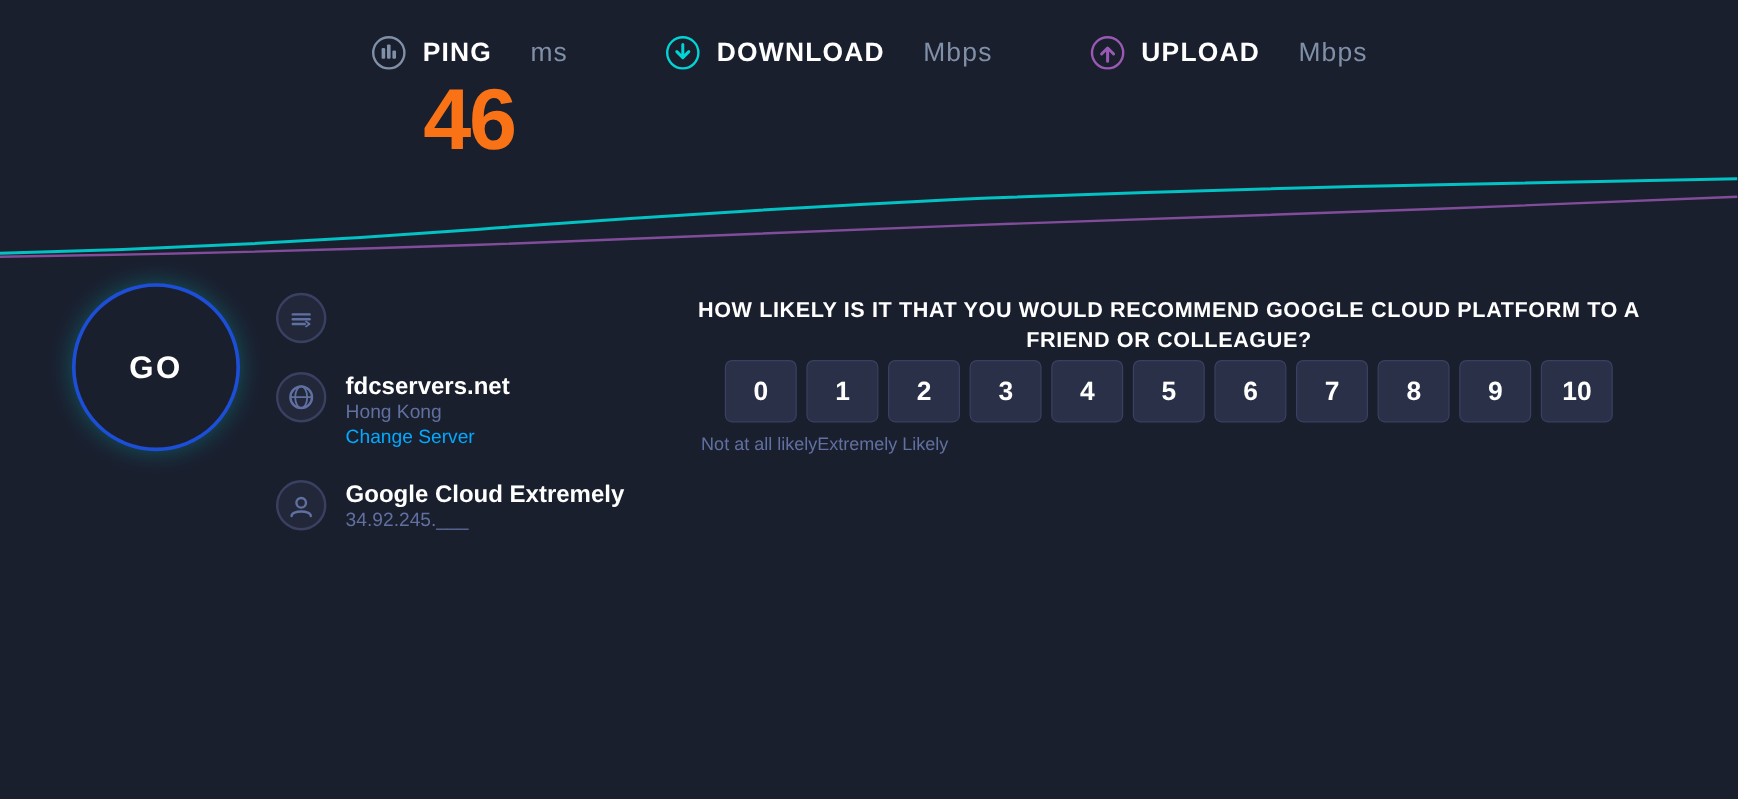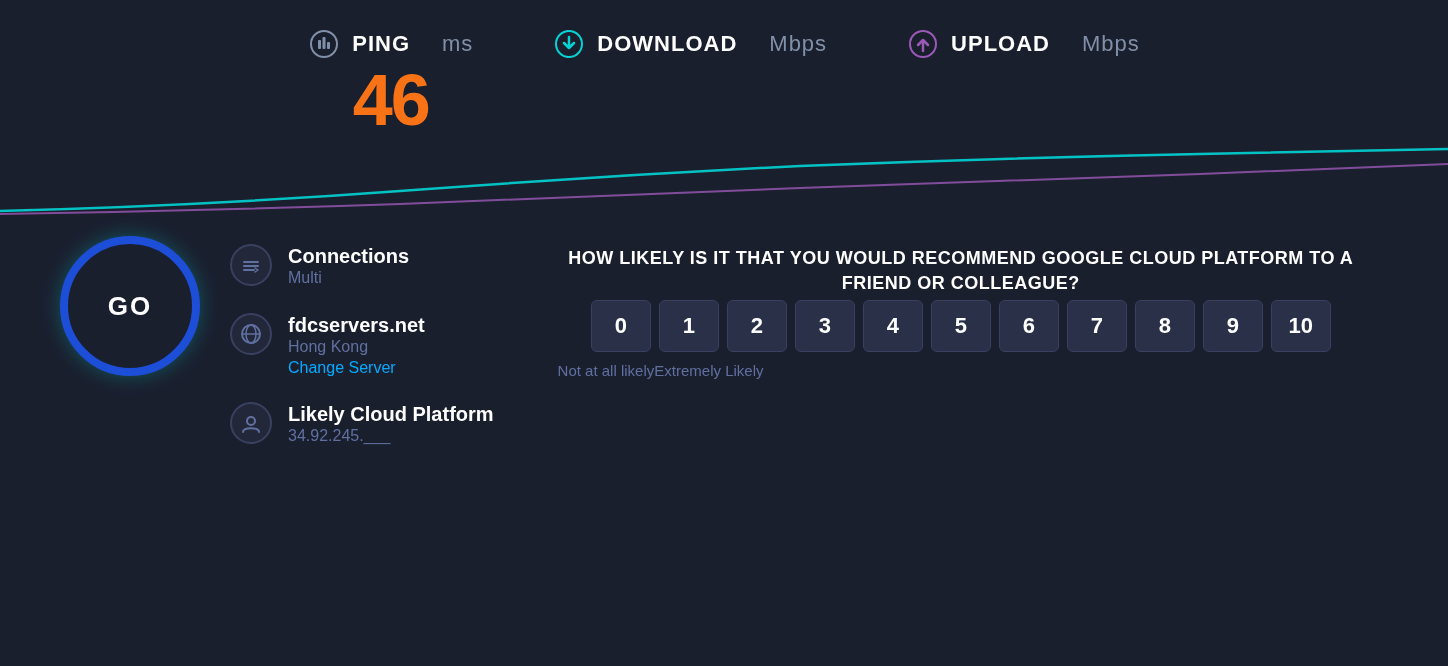--- a/index.html
+++ b/index.html
@@ -94,21 +94,21 @@
       display: flex;
       align-items: flex-start;
       gap: 30px;
       flex: 0 0 auto;
     }
 
     .go-button {
       width: 140px;
       height: 140px;
       border-radius: 50%;
-      border: 8px solid #1d4ed8;
+      border: 3px solid #1d4ed8;
       background: #1a1f2e;
       color: #ffffff;
       font-size: 26px;
       font-weight: 900;
       cursor: pointer;
       display: flex;
       align-items: center;
       justify-content: center;
       letter-spacing: 2px;
       flex-shrink: 0;
@@ -284,24 +284,20 @@
 
       <div class="info-row">
         <div class="info-icon">
           <svg width="22" height="22" viewBox="0 0 22 22" fill="none">
             <line x1="4" y1="8" x2="18" y2="8" stroke="#6070a0" stroke-width="2" stroke-linecap="round"></line>
             <line x1="4" y1="12" x2="18" y2="12" stroke="#6070a0" stroke-width="2" stroke-linecap="round"></line>
             <line x1="4" y1="16" x2="14" y2="16" stroke="#6070a0" stroke-width="2" stroke-linecap="round"></line>
             <polyline points="15,14 18,16 15,18" fill="none" stroke="#6070a0" stroke-width="1.5" stroke-linecap="round" stroke-linejoin="round"></polyline>
           </svg>
         </div>
-        <div class="info-content">
-          <span class="info-title">Connections</span>
-          <span class="info-subtitle">Multi</span>
-        </div>
       </div>
 
       <div class="info-row">
         <div class="info-icon">
           <svg width="22" height="22" viewBox="0 0 22 22" fill="none">
             <circle cx="11" cy="11" r="9" stroke="#6070a0" stroke-width="2"></circle>
             <ellipse cx="11" cy="11" rx="5" ry="9" stroke="#6070a0" stroke-width="1.5"></ellipse>
             <line x1="2" y1="11" x2="20" y2="11" stroke="#6070a0" stroke-width="1.5"></line>
           </svg>
         </div>
@@ -313,21 +309,21 @@
       </div>
 
       <div class="info-row">
         <div class="info-icon">
           <svg width="22" height="22" viewBox="0 0 22 22" fill="none">
             <circle cx="11" cy="9" r="4" stroke="#6070a0" stroke-width="2"></circle>
             <path d="M3 20 C3 15 19 15 19 20" stroke="#6070a0" stroke-width="2" fill="none" stroke-linecap="round"></path>
           </svg>
         </div>
         <div class="info-content">
-          <span class="info-title">Likely Cloud Platform</span>
+          <span class="info-title">Google Cloud Extremely</span>
           <span class="info-subtitle">34.92.245.___</span>
         </div>
       </div>
 
     </div>
   </div>
 
   <div class="right-panel">
     <div class="recommendation-title">HOW LIKELY IS IT THAT YOU WOULD RECOMMEND GOOGLE CLOUD PLATFORM TO A FRIEND OR COLLEAGUE?</div>
 

